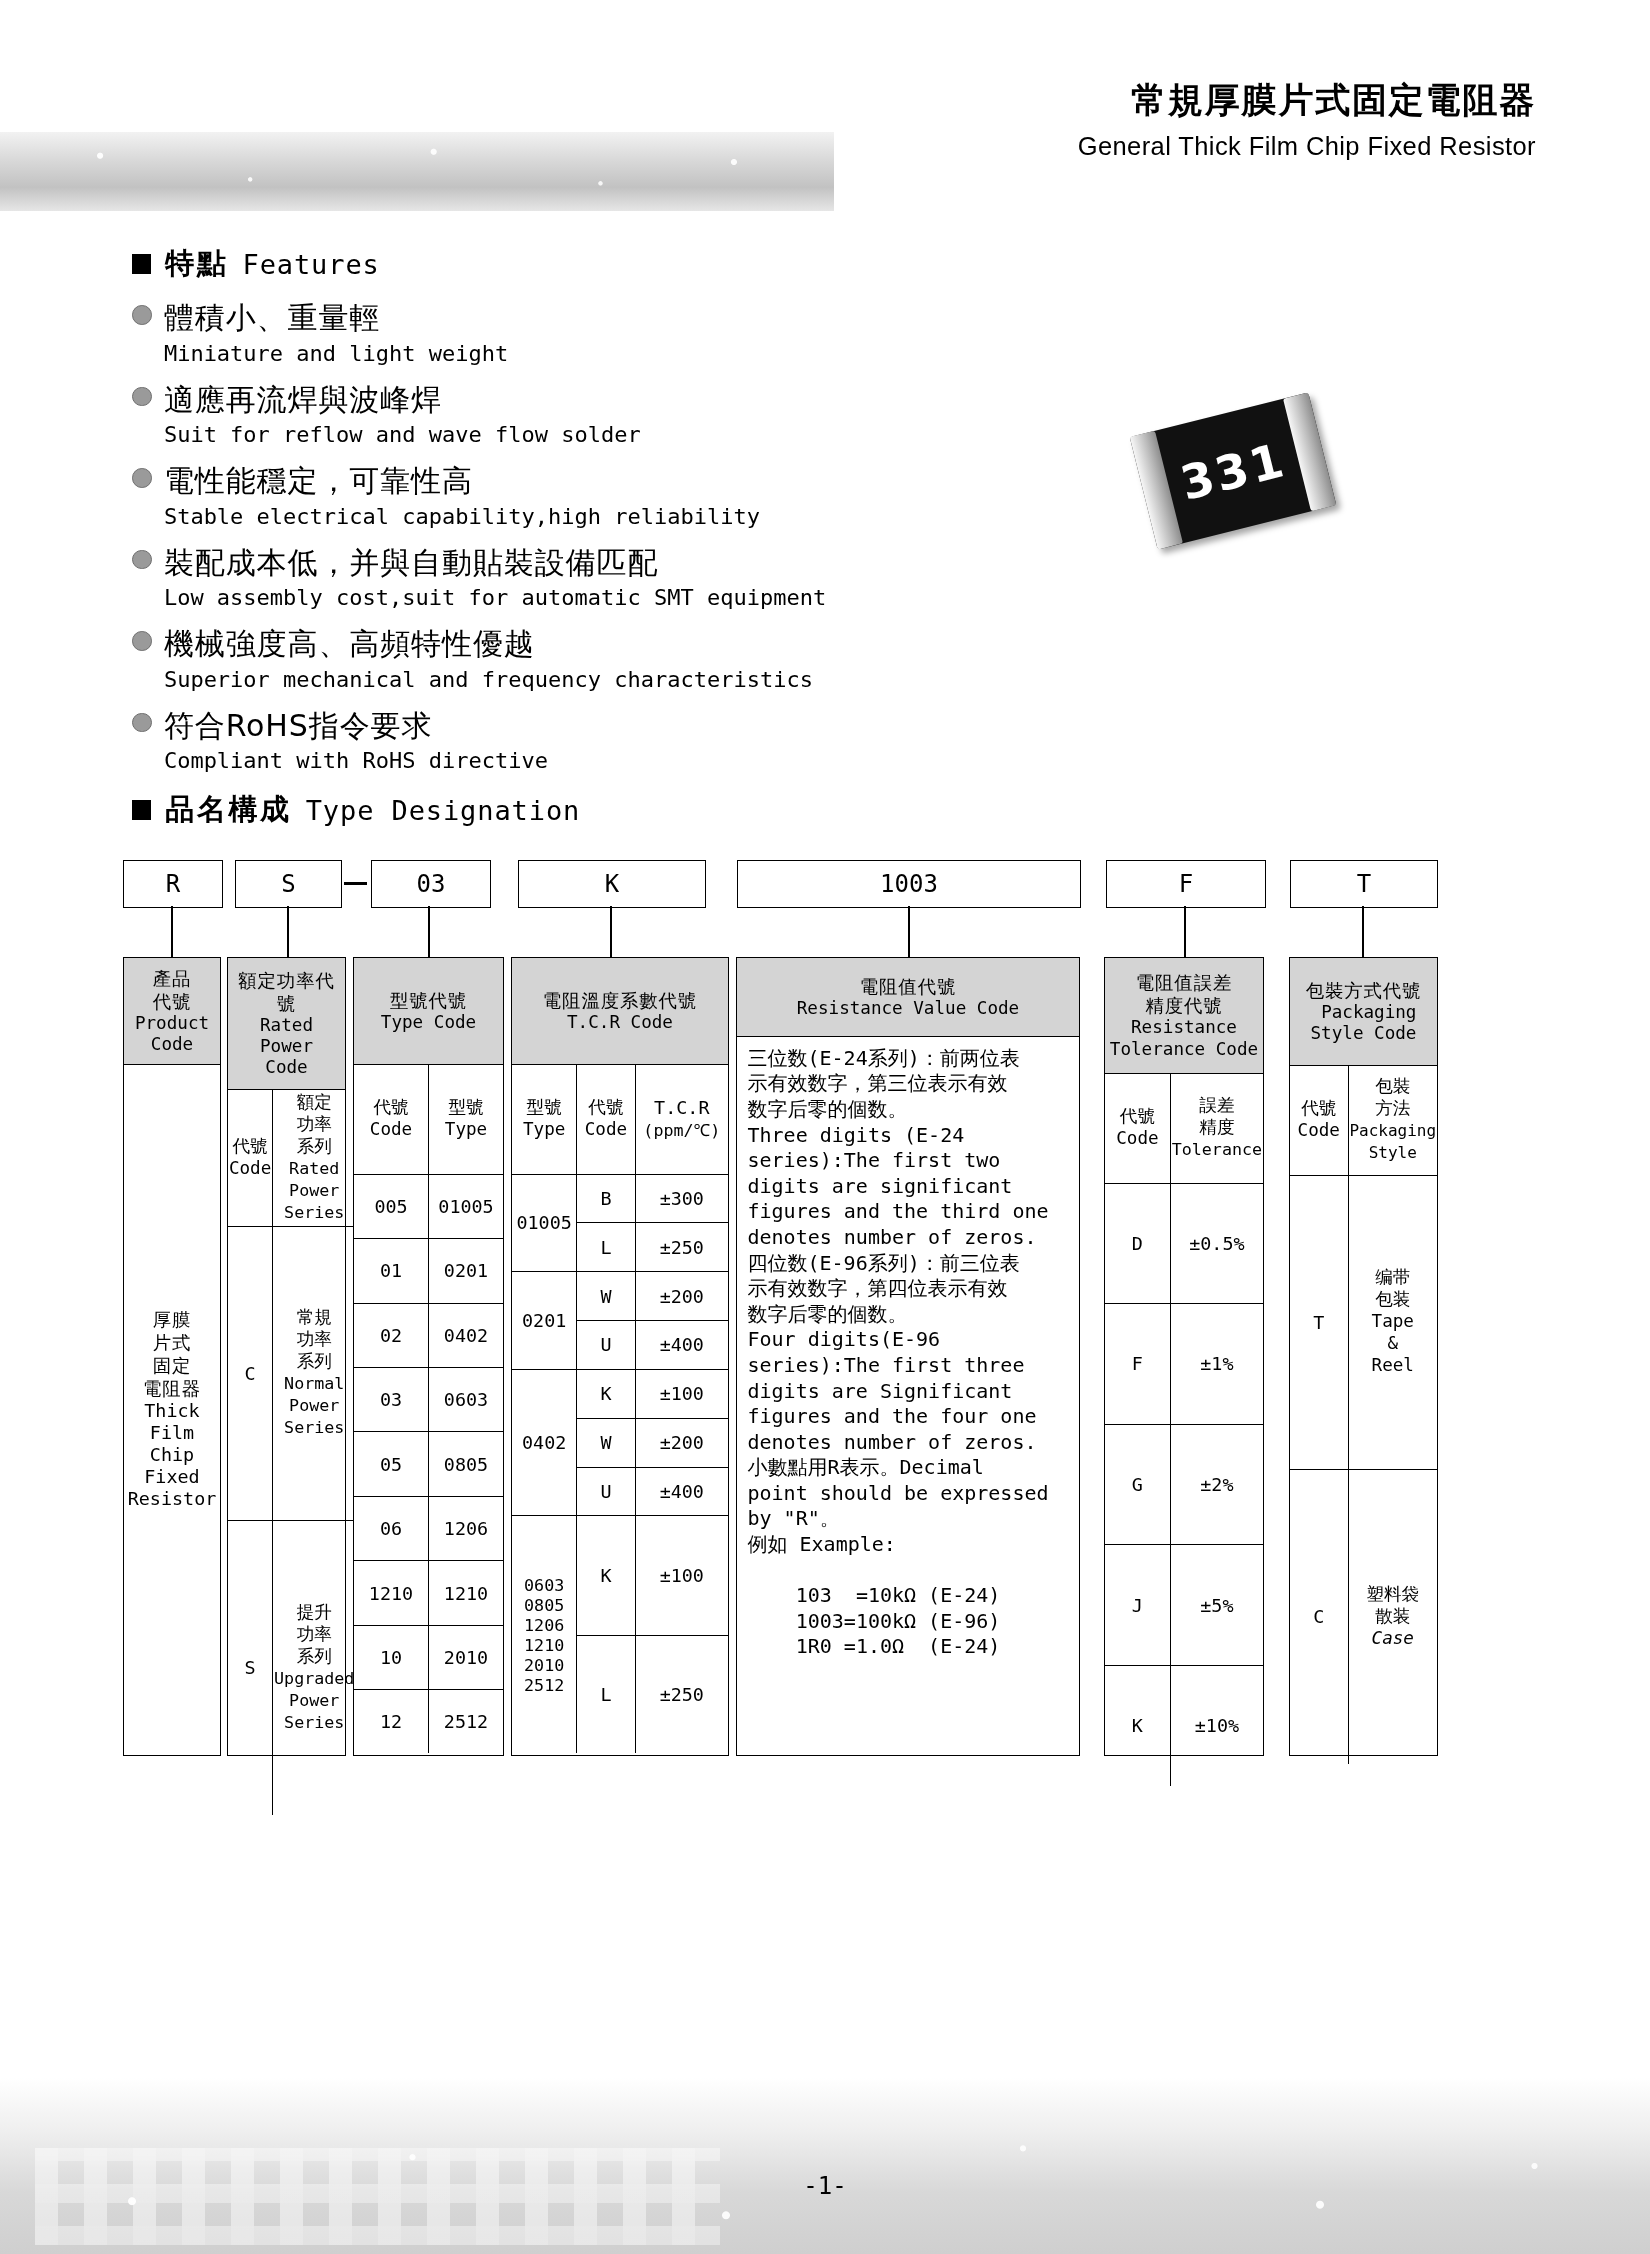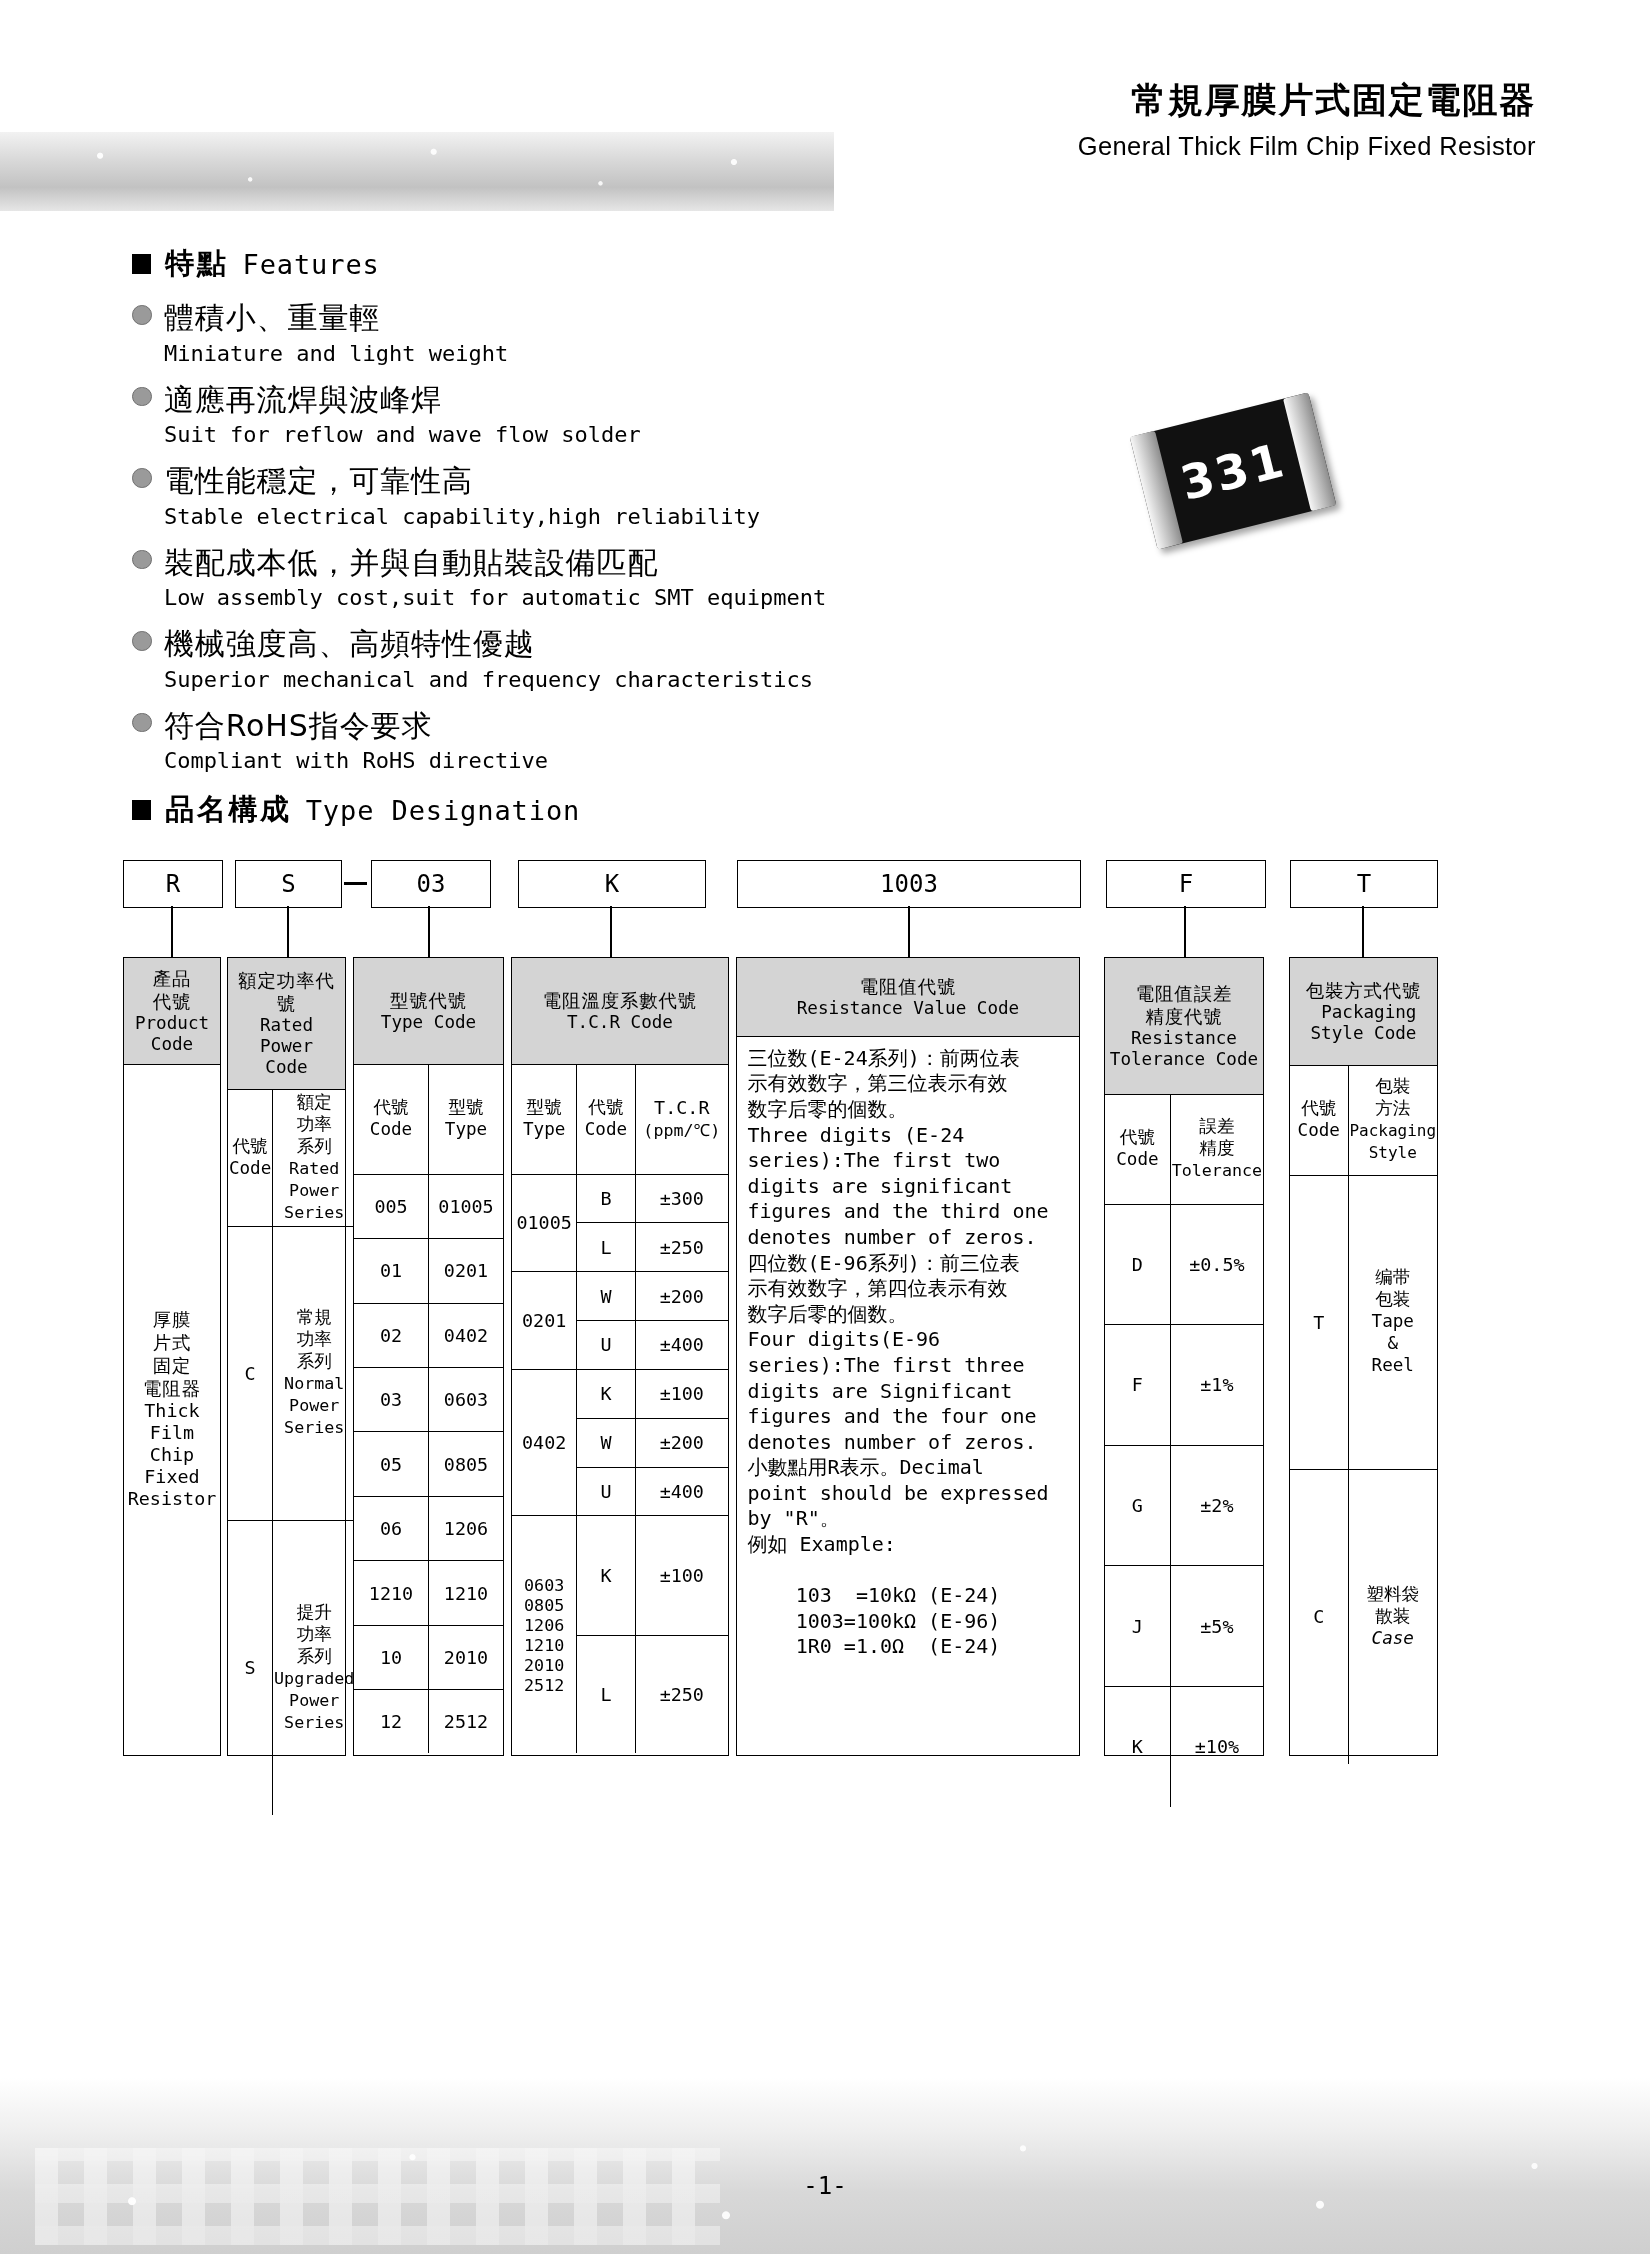--- a/index.html
+++ b/index.html
@@ -621,21 +621,21 @@
 by "R"。
 例如 Example:
 
     103  =10kΩ (E-24)
     1003=100kΩ (E-96)
     1R0 =1.0Ω  (E-24)</div>
     </div>
   </div>
 
   <div class="panel" style="left:981px; top:97px; width:160px; height:799px;">
-    <div class="panel-head" style="height:137px;">
+    <div class="panel-head" style="height:116px;">
       <div class="ph-cn" style="white-space:pre-line;">電阻值誤差
 精度代號</div>
       <div class="ph-en" style="white-space:pre-line;">Resistance
 Tolerance Code</div>
     </div>
     <div class="panel-body" style="height:688px;">
       <table class="grid">
         <tbody>
             <tr>
           <th class="cn noleft notop" style="width:46%; height:105px;">

